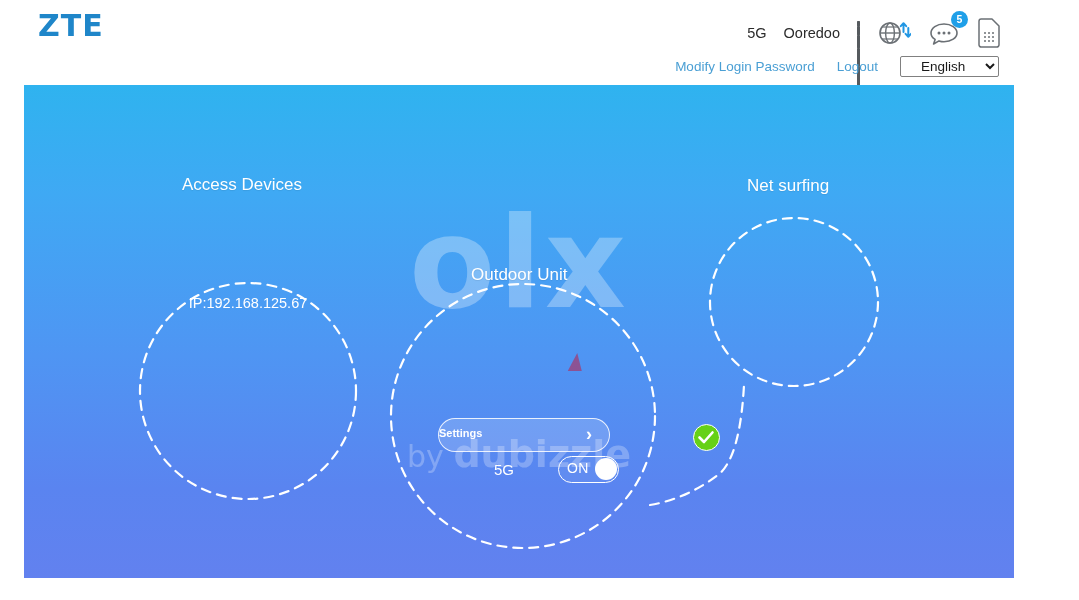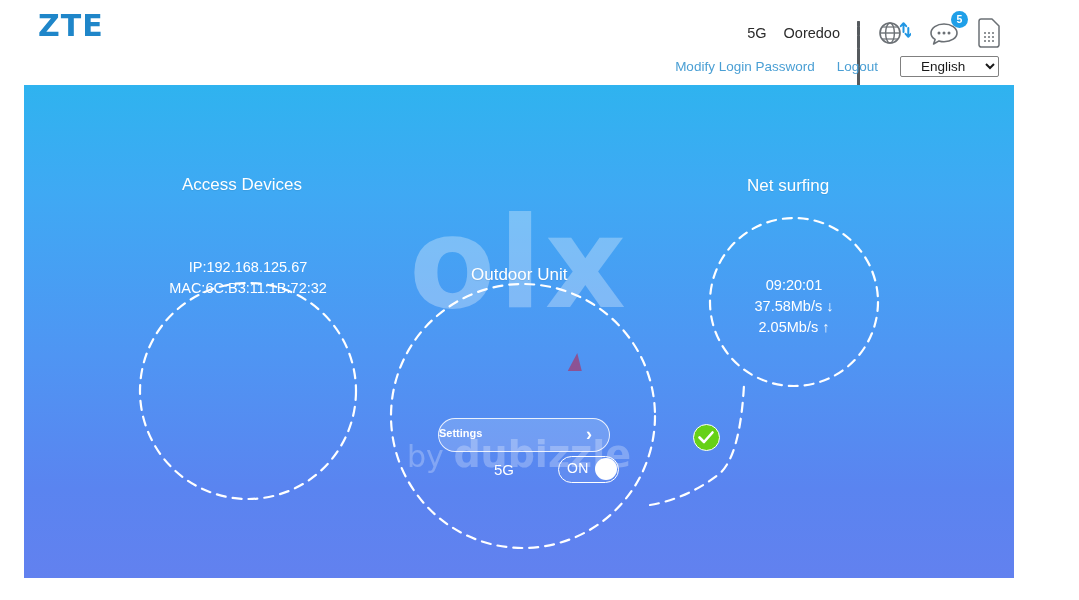--- a/index.html
+++ b/index.html
@@ -187,20 +187,21 @@
     white-space: nowrap;
     text-shadow: 0 1px 1px rgba(0,0,0,0.08);
   }
   .c-body {
     position: absolute;
     color: #ffffff;
     font-size: 14.5px;
     text-align: center;
     line-height: 21px;
     white-space: nowrap;
+    margin-top: 36px;
   }
 
   
   .row-5g {
     position: absolute;
     left: 470px;
     top: 371px;
     display: flex;
     align-items: center;
     gap: 44px;
@@ -360,44 +361,38 @@
       <circle cx="224" cy="306" r="108"></circle>
       <circle cx="499" cy="331" r="132"></circle>
       <circle cx="770" cy="217" r="84"></circle>
     </g>
     <path d="M626 420 Q662 414 694 390 Q716 373 720 300" fill="none" stroke="#ffffff" stroke-width="2.2" stroke-linecap="round" stroke-dasharray="9 7"></path>
   </svg>
 
   <div class="c-title" style="left:158px; top:90px;">Access Devices</div>
   <div class="c-body" style="left:124px; top:172px; width:200px;">
     <div>IP:192.168.125.67</div>
-    <div>MAC:6C:B3:11:1B:72:32</div>
   </div>
 
   <div class="c-title" style="left:447px; top:180px;">Outdoor Unit</div>
 
   <div class="row-5g">
     <span class="lbl-5g">5G</span>
     <span class="toggle">
       <span class="t-text">ON</span>
       <span class="knob"></span>
     </span>
   </div>
 
   <div class="btn-settings">
     <span class="s-text">Settings</span>
     <span class="s-chev">›</span>
   </div>
 
   <div class="c-title" style="left:723px; top:91px;">Net surfing</div>
-  <div class="c-body" style="left:690px; top:190px; width:160px;">
-    <div>09:20:01</div>
-    <div>37.58Mb/s ↓</div>
-    <div>2.05Mb/s ↑</div>
-  </div>
 
   <div class="check-badge">
     <svg width="24" height="24" viewBox="0 0 24 24">
       <path d="M5.5 12.5 L10 17 L18.5 7.5" fill="none" stroke="#ffffff" stroke-width="2.6" stroke-linecap="round" stroke-linejoin="round"></path>
     </svg>
   </div>
 
 </div>
 
 </body></html>

